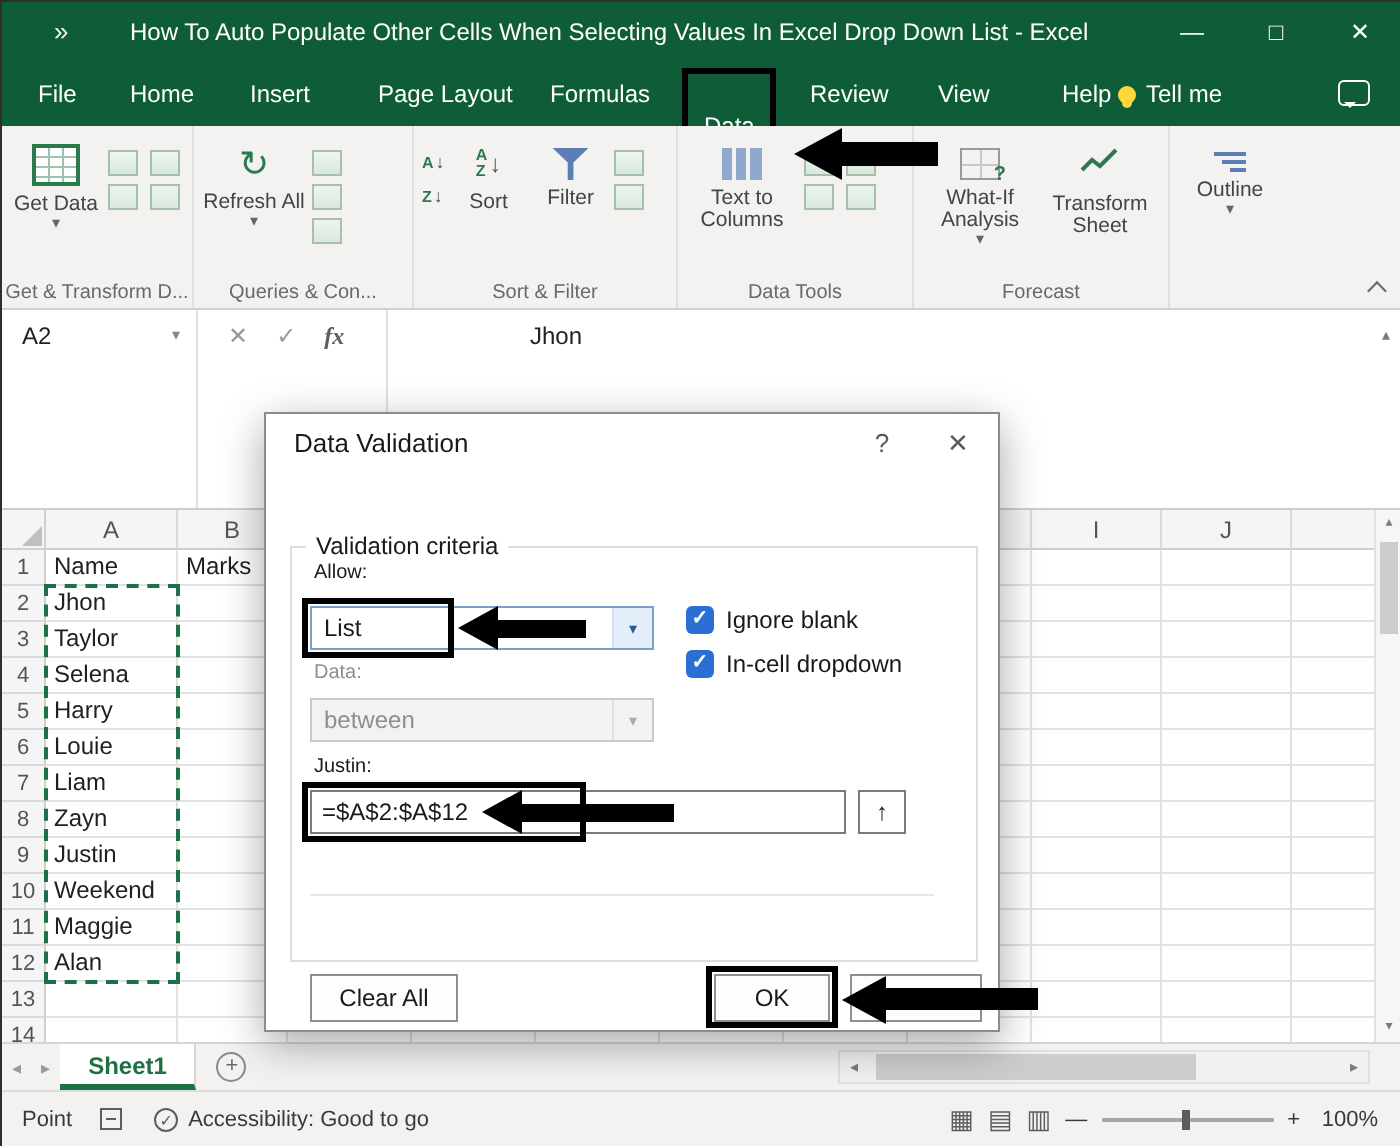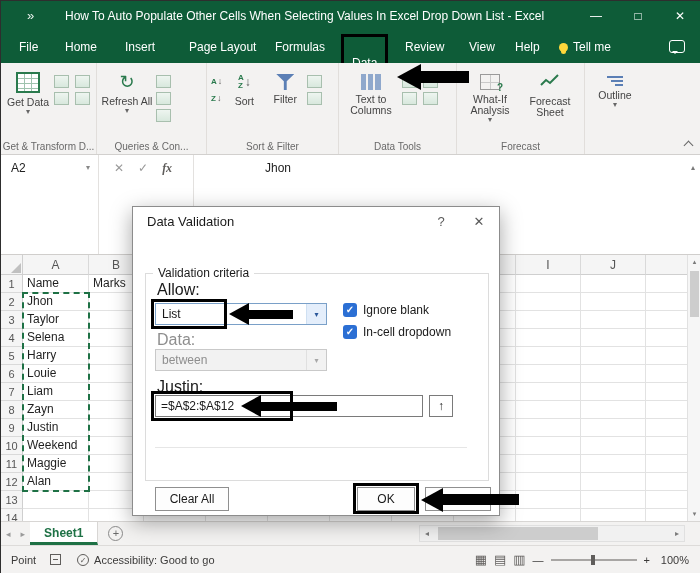--- a/index.html
+++ b/index.html
@@ -10,21 +10,21 @@
   .titlebar{position:absolute;left:0;top:0;right:0;height:30px;background:#0e5c38;color:#fff;}
   .tb-pin{position:absolute;left:26px;top:0;line-height:30px;font-size:13px;color:#eaf3ee;}
   .tb-title{position:absolute;left:64px;top:0;line-height:30px;font-size:12px;white-space:nowrap;}
   .tb-ctrls{position:absolute;right:0;top:0;height:30px;display:flex;}
   .tb-btn{width:42px;height:30px;text-align:center;line-height:30px;font-size:12px;color:#fff;}
 
   
   .tabrow{position:absolute;left:0;top:30px;right:0;height:32px;background:#0e5c38;color:#fff;}
   .mtab{position:absolute;top:0;height:32px;line-height:32px;font-size:12px;color:#fff;white-space:nowrap;}
   .mt-file{left:18px;}.mt-home{left:64px;}.mt-insert{left:124px;}.mt-pagelayout{left:188px;}
-  .mt-formulas{left:274px;}.mt-review{left:404px;}.mt-view{left:468px;}.mt-help{left:514px;}
+  .mt-formulas{left:274px;}.mt-review{left:404px;}.mt-view{left:468px;}.mt-help{left:530px;}
   .mt-data{left:340px;top:3px;height:26px;line-height:20px;padding:16px 8px;border:3px solid #000;}
   .tellme{position:absolute;left:558px;top:0;height:32px;display:flex;align-items:center;gap:5px;font-size:12px;}
   .bulb{width:9px;height:9px;border-radius:50%;background:#ffd83b;box-shadow:0 4px 0 -2px #ffd83b;}
   .chat-icon{position:absolute;right:16px;top:9px;width:16px;height:13px;border:1.5px solid #fff;border-radius:3px;}
   .chat-icon::after{content:"";position:absolute;left:2px;bottom:-5px;border:3px solid transparent;border-top-color:#fff;}
 
   
   .ribbon{position:absolute;left:0;top:62px;right:0;height:92px;background:#f3f2f1;border-bottom:1px solid #d2d0ce;display:flex;}
   .rgroup{position:relative;height:100%;border-right:1px solid #e1dedb;display:flex;align-items:flex-start;padding:6px 4px 16px 4px;gap:3px;}
   .glabel{position:absolute;left:0;right:0;bottom:2px;text-align:center;font-size:10px;color:#696969;white-space:nowrap;overflow:hidden;}
@@ -105,21 +105,21 @@
   
   .dialog{position:absolute;left:131px;top:205px;width:368px;height:310px;background:#fff;border:1px solid #8c8c8c;box-shadow:0 6px 20px rgba(0,0,0,.35);z-index:40;overflow:visible;}
   .d-title{position:absolute;left:14px;top:0;height:30px;line-height:30px;font-size:13px;color:#1a1a1a;}
   .d-help{position:absolute;right:40px;top:0;width:36px;height:30px;text-align:center;line-height:30px;font-size:13px;color:#5a5a5a;}
   .d-close{position:absolute;right:0;top:0;width:40px;height:30px;text-align:center;line-height:30px;font-size:13px;color:#5a5a5a;}
   .d-tabstrip{position:absolute;left:10px;right:10px;top:34px;height:24px;border-bottom:1px solid #c8c8c8;display:flex;}
   .d-tab{padding:0 10px;font-size:12px;color:#1a1a1a;line-height:22px;height:22px;margin-top:2px;}
   .d-tab.active{background:#fff;border:1px solid #c8c8c8;border-bottom:1px solid #fff;height:25px;margin-top:0;line-height:24px;z-index:2;}
   .d-group{position:absolute;left:12px;top:66px;width:344px;height:208px;border:1px solid #dcdcdc;}
   .d-legend{position:absolute;left:20px;top:59px;background:#fff;padding:0 5px;font-size:12px;color:#1a1a1a;z-index:2;}
-  .d-label{position:absolute;font-size:16px;color:#1a1a1a;}
+  .d-label{position:absolute;font-size:10px;color:#1a1a1a;}
   .d-label.dis{color:#8e8e8e;}
   .combo{position:absolute;height:22px;border:1px solid #7aa0c8;background:#fff;font-size:12px;display:flex;align-items:center;}
   .combo .val{flex:1;padding-left:6px;color:#1a1a1a;}
   .combo .dd{width:20px;height:100%;display:flex;align-items:center;justify-content:center;background:#e4eefb;border-left:1px solid #cfe0f2;color:#2b579a;font-size:8px;}
   .combo.dis{border-color:#c9c9c9;background:#f2f2f2;}
   .combo.dis .val{color:#8e8e8e;}
   .combo.dis .dd{background:#f2f2f2;border-left-color:#e0e0e0;color:#a8a8a8;}
   .cbrow{position:absolute;display:flex;align-items:center;gap:6px;font-size:12px;color:#1a1a1a;}
   .cb{width:14px;height:14px;border-radius:3px;background:#2b6fd4;color:#fff;font-size:10px;line-height:14px;text-align:center;font-weight:bold;}
   .cb.empty{background:#fff;border:1px solid #b3b3b3;}
@@ -269,21 +269,21 @@
         <span class="i-whatif">
             <span class="q">?</span>
           </span>
         <span class="blabel">What-If Analysis</span>
         <span class="caret">▾</span>
       </div>
       <div class="bigbtn" style="width:56px">
         <span><svg width="20" height="16" viewBox="0 0 20 16">
               <polyline points="1,13 6,8 10,11 18,3" fill="none" stroke="#2a7a4d" stroke-width="2"></polyline>
             </svg></span>
-        <span class="blabel">Forecast Sheet</span>
+        <span class="blabel">Transform Sheet</span>
       </div>
       <div class="glabel">Forecast</div>
     </div>
 
     <div class="rgroup" style="width:62px;border-right:none">
       <div class="bigbtn">
         <span class="i-outline">
             <i></i>
             <i></i>
             <i></i>

